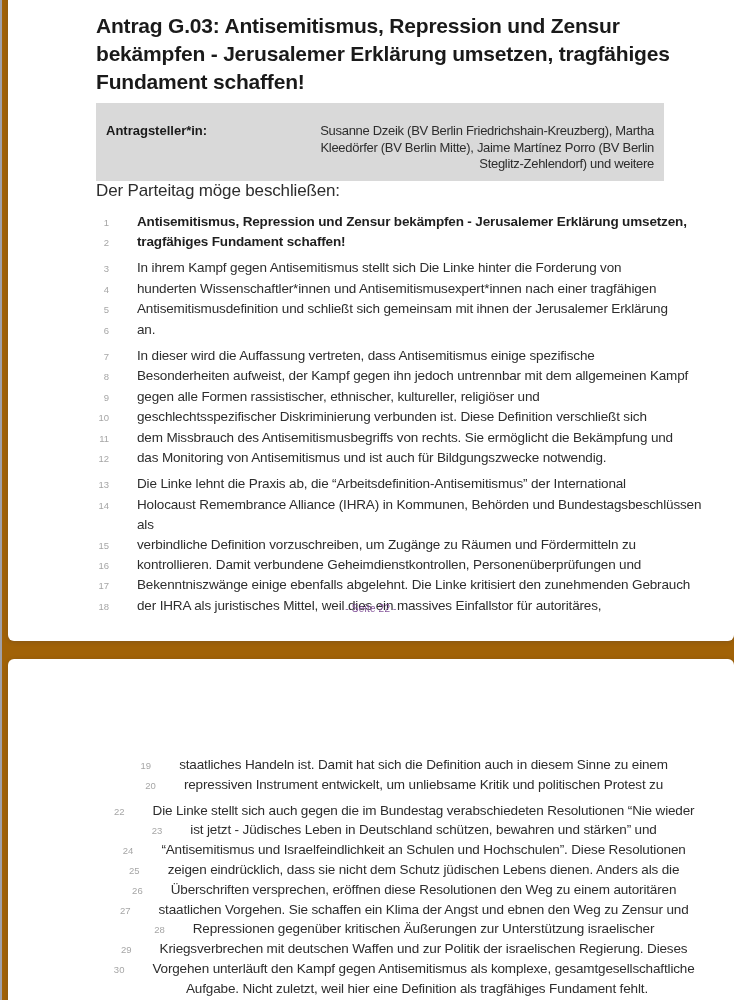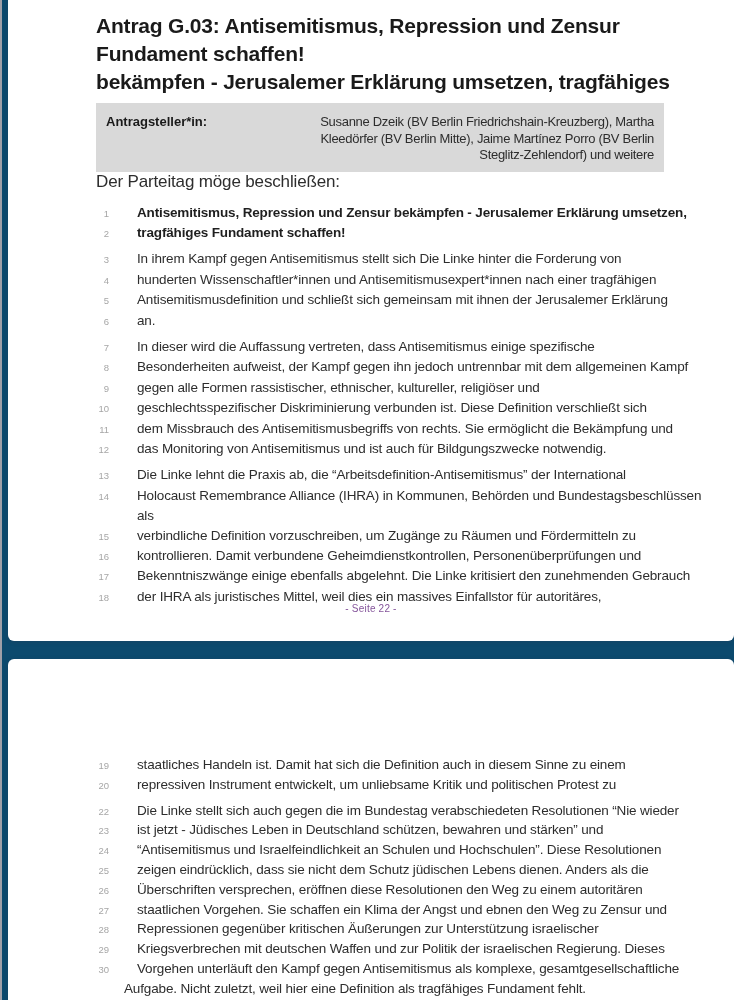--- a/index.html
+++ b/index.html
@@ -1,66 +1,66 @@
 <!DOCTYPE html>
 <html lang="de"><head>
 <meta charset="utf-8">
 <style>
   html,body{margin:0;padding:0;}
   .canvas{
     position:relative;width:734px;height:1000px;overflow:hidden;
-    background:#0c4a6e;
+    background:#a16207;
     font-family:"Liberation Sans",sans-serif;
   }
   .left-edge{position:absolute;left:0;top:0;bottom:0;width:2px;background:#a0a0a8;}
   .page{
     position:absolute;left:8px;right:0;background:#ffffff;
     box-shadow:0 1px 4px rgba(50,50,70,0.25);
     border-radius:6px;
   }
   .page1{top:-10px;height:651px;}
   .page2{top:659px;height:351px;}
   .content{padding:22px 24px 0 88px;}
   .content2{padding:86px 24px 0 88px;}
   .doc-title{
     font-size:21px;font-weight:700;line-height:28px;color:#1a1a1a;
     letter-spacing:-0.2px;white-space:nowrap;
   }
   .meta-table{
     display:flex;background:#d9d9d9;margin-top:7px;
-    width:568px;box-sizing:border-box;padding:11px 10px 8px 10px;
+    width:568px;box-sizing:border-box;padding:20px 10px 8px 10px;
   }
   .meta-label{flex:0 0 192px;font-size:13px;font-weight:700;color:#1a1a1a;line-height:16px;}
   .meta-value{flex:1;font-size:13px;color:#2d2d2d;line-height:16.5px;letter-spacing:-0.3px;white-space:nowrap;text-align:right;}
   .intro{font-size:17px;color:#2d2d2d;letter-spacing:-0.15px;}
   .paras{margin-top:11px;}
   .para{margin:0 0 6px 0;}
   .line{display:flex;align-items:baseline;}
   .page1 .line{line-height:19.4px;}
-  .page2 .line{line-height:18.8px;}
+  .page2 .line{line-height:18.8px;justify-content:center;}
   .num{flex:0 0 13px;text-align:right;font-size:9.5px;color:#a6a6a6;}
   .text{margin-left:28px;font-size:13.5px;color:#2d2d2d;letter-spacing:-0.15px;white-space:nowrap;}
   .para.bold .text{font-weight:700;color:#1f1f1f;}
   .footer{
     position:absolute;left:0;right:0;bottom:27px;text-align:center;
     font-size:10px;color:#84549a;letter-spacing:0.2px;
   }
 </style>
 </head>
 <body>
 
 <div class="canvas">
   <div class="left-edge"></div>
 
   <div class="page page1">
     <div class="content">
       <div class="doc-title">
           <div>Antrag G.03: Antisemitismus, Repression und Zensur</div>
+          <div>bekämpfen - Jerusalemer Erklärung umsetzen, tragfähiges</div>
           <div>Fundament schaffen!</div>
-          <div>bekämpfen - Jerusalemer Erklärung umsetzen, tragfähiges</div>
         </div>
       <div class="meta-table">
         <div class="meta-label">Antragsteller*in:</div>
         <div class="meta-value">
             <div>Susanne Dzeik (BV Berlin Friedrichshain-Kreuzberg), Martha</div>
             <div>Kleedörfer (BV Berlin Mitte), Jaime Martínez Porro (BV Berlin</div>
             <div>Steglitz-Zehlendorf) und weitere</div>
           </div>
       </div>
       <div class="intro">Der Parteitag möge beschließen:</div>

